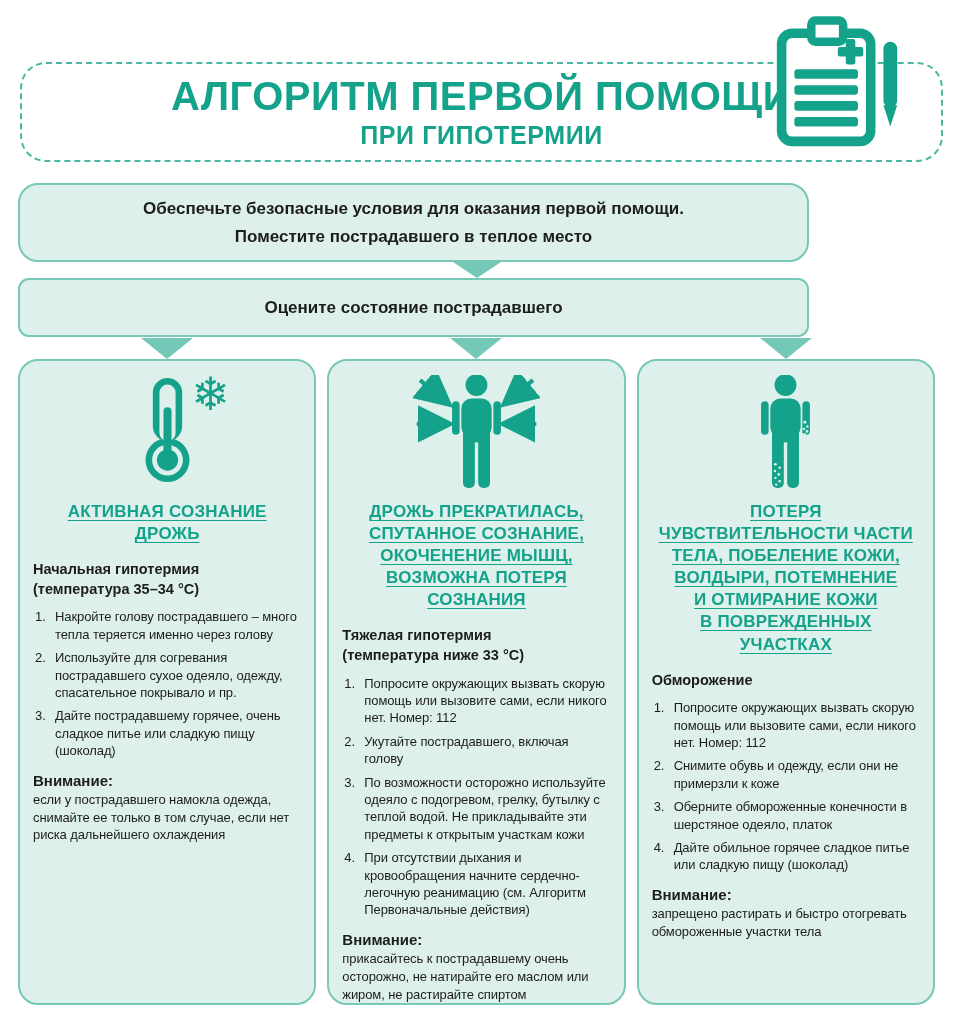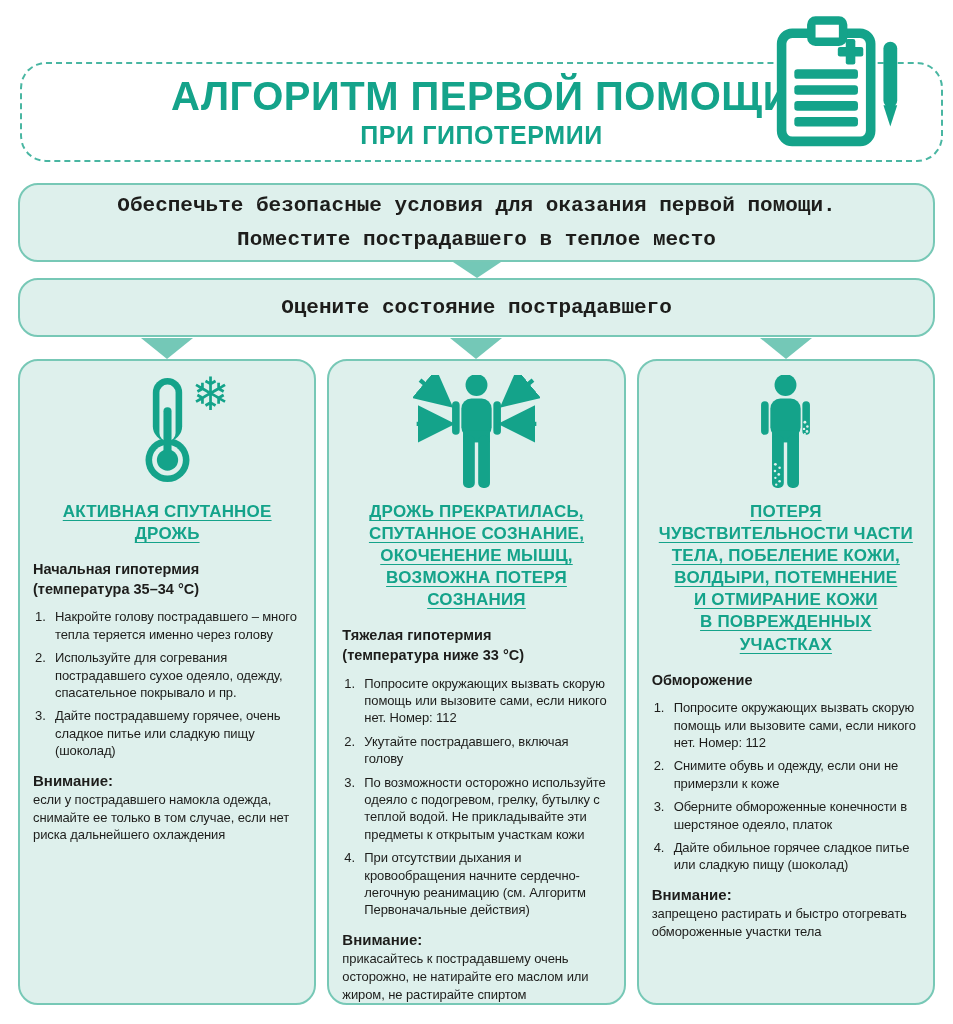--- a/index.html
+++ b/index.html
@@ -15,27 +15,27 @@
   .title-box {
     position:absolute; left:20px; top:62px; width:923px; height:100px; box-sizing:border-box;
     border:2px dashed #49b6a2; border-radius:26px;
     display:flex; flex-direction:column; align-items:center; justify-content:center;
   }
   .main-title { color:#14a38a; font-size:40px; font-weight:bold; letter-spacing:0.5px; line-height:1.05; }
   .main-subtitle { color:#14a38a; font-size:25px; font-weight:bold; margin-top:4px; letter-spacing:0.6px; }
   .header-icon { position:absolute; right:30px; top:-50px; }
   
   .band {
-    position:absolute; left:18px; width:917px; box-sizing:border-box;
+    position:absolute; left:18px; width:791px; box-sizing:border-box;
     background:#def0ec; border:2px solid #77c8b6; border-radius:20px;
     display:flex; align-items:center; justify-content:center; text-align:center;
-    font-weight:bold; font-size:21px; line-height:1.6; white-space:pre-line; color:#1d1d1b;font-family:Liberation Mono, monospace;
+    font-weight:bold; font-size:17px; line-height:1.6; white-space:pre-line; color:#1d1d1b;
   }
   .band-1 { top:183px; height:79px; }
-  .band-2 { top:278px; height:59px; }
+  .band-2 { top:278px; height:59px;border-radius:11px; }
   
   .tri-main {
     position:absolute; top:262px; left:50%; transform:translateX(-50%);
     width:0; height:0; border-left:24px solid transparent; border-right:24px solid transparent;
     border-top:16px solid #74c8b7;
   }
   .tri-row { position:absolute; top:338px; left:18px; width:917px; display:flex; gap:11px; }
   .tri-cell { flex:1; display:flex; justify-content:center; }
   .tri-col { width:0; height:0; border-left:26px solid transparent; border-right:26px solid transparent; border-top:21px solid #74c8b7; }
   
@@ -109,21 +109,21 @@
         <svg width="75" height="110" viewBox="0 0 100 150">
           <rect x="30" y="4" width="40" height="86" rx="20" fill="#14a38a"></rect>
           <circle cx="50" cy="116" r="30" fill="#14a38a"></circle>
           <rect x="39" y="13" width="22" height="77" rx="11" fill="#def0ec"></rect>
           <circle cx="50" cy="116" r="21" fill="#def0ec"></circle>
           <rect x="44.5" y="44" width="11" height="66" rx="5.5" fill="#14a38a"></rect>
           <circle cx="50" cy="116" r="14.5" fill="#14a38a"></circle>
         </svg>
         <span class="snowflake">❄</span>
       </div>
-      <div class="col-title">АКТИВНАЯ СПУТАННОЕ
+      <div class="col-title">АКТИВНАЯ СОЗНАНИЕ
 ДРОЖЬ</div>
       <div class="col-sub">Начальная гипотермия
 (температура 35–34 °C)</div>
       <ol class="col-list">
         <li>Накройте голову пострадавшего – много тепла теряется именно через голову</li>
         <li>Используйте для согревания пострадавшего сухое одеяло, одежду, спасательное покрывало и пр.</li>
         <li>Дайте пострадавшему горячее, очень сладкое питье или сладкую пищу (шоколад)</li>
       </ol>
       <div class="attn-label">Внимание:</div>
       <div class="attn-text">если у пострадавшего намокла одежда, снимайте ее только в том случае, если нет риска дальнейшего охлаждения</div>

